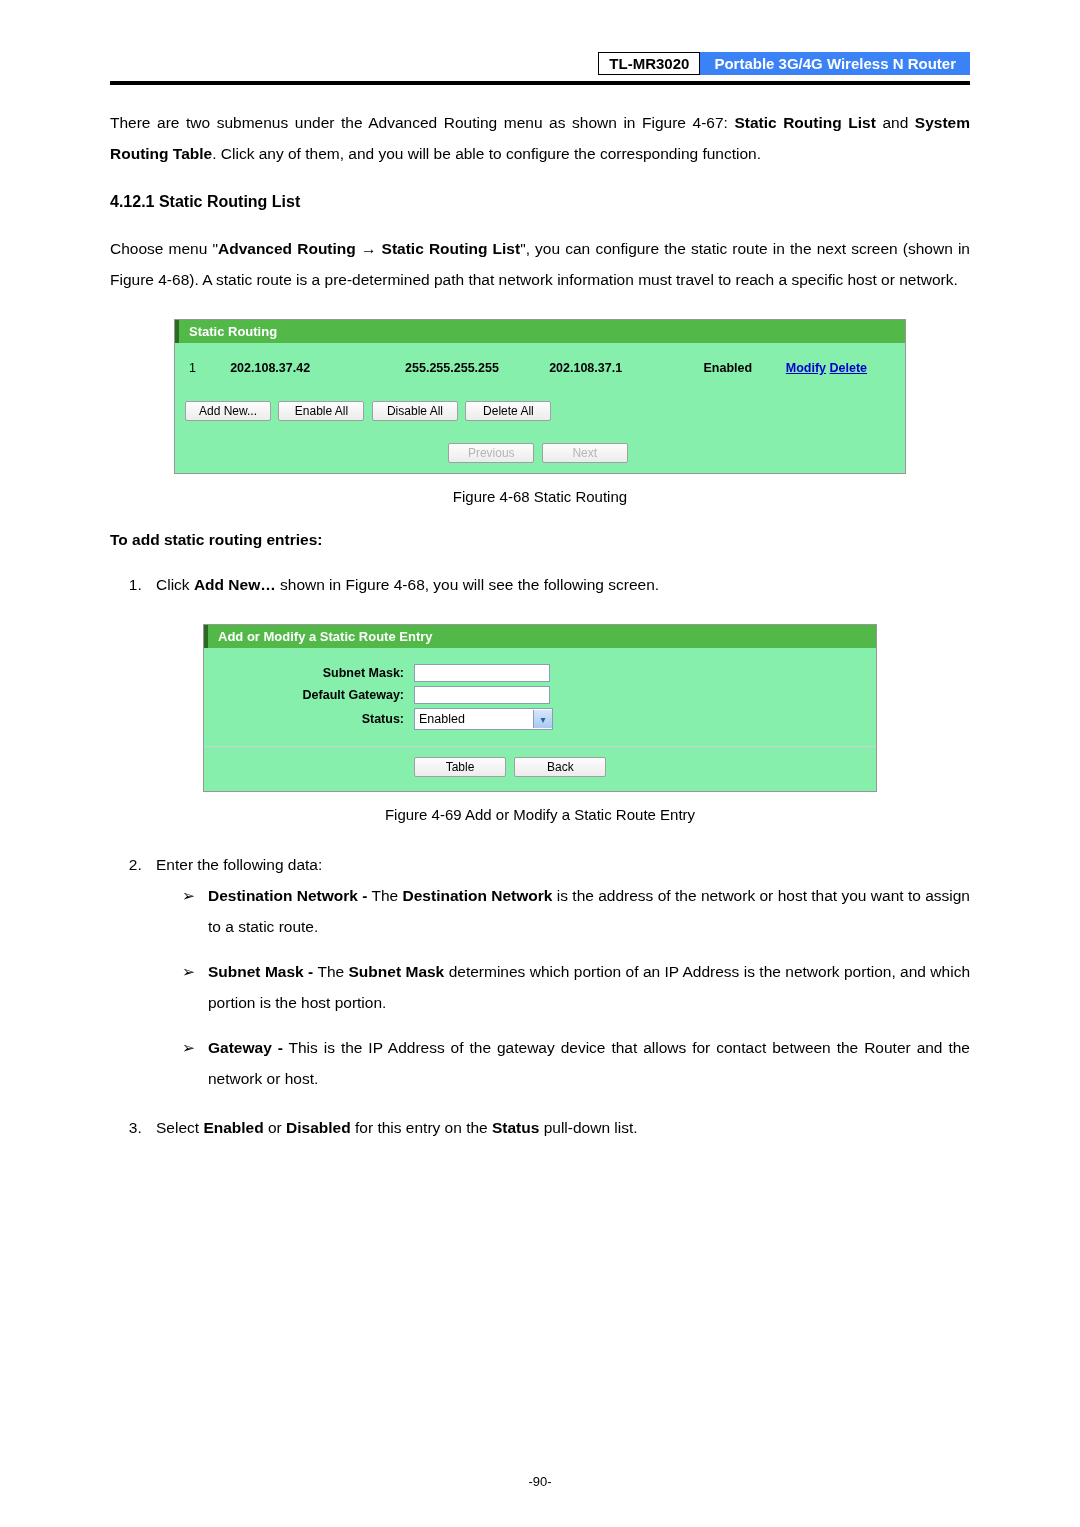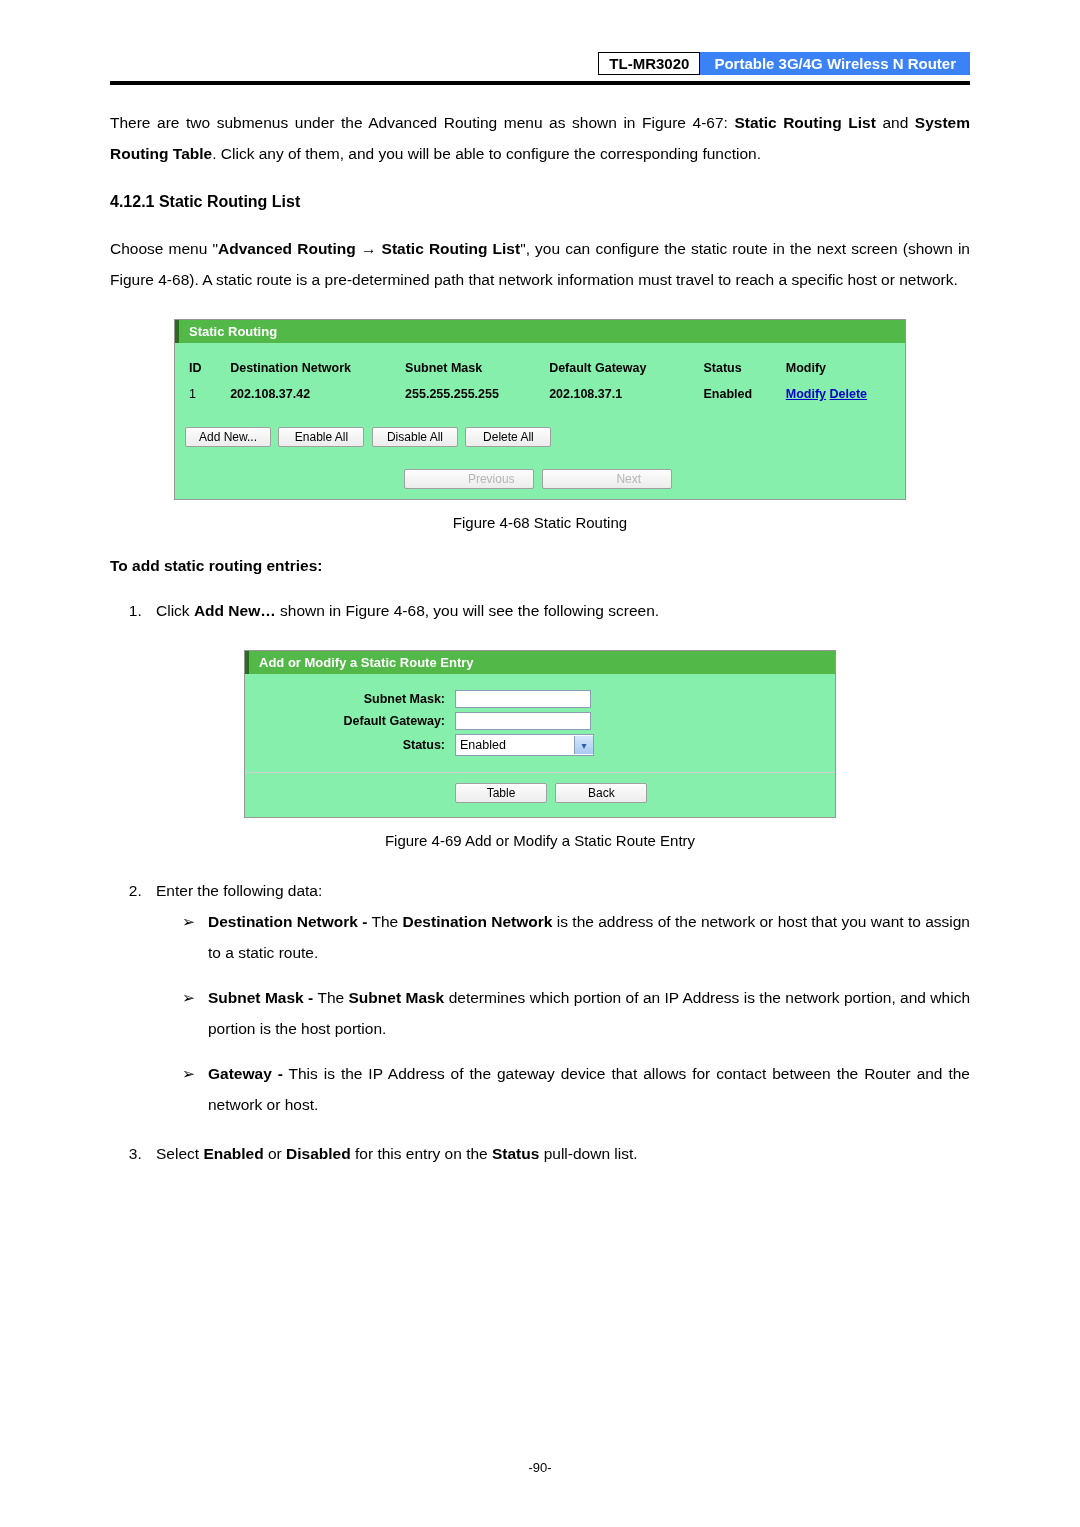--- a/index.html
+++ b/index.html
@@ -87,21 +87,21 @@
     margin-bottom: 14px;
   }
   ul.bullets > li::before {
     content: "➢";
     position: absolute;
     left: 0;
     top: 0;
   }
   .pageno {
     position: absolute;
-    bottom: 52px;
+    bottom: 38px;
     width: 860px;
     text-align: center;
     font-size: 13px;
   }
   
   .panel {
     border: 1px solid #969696;
     background: #86efac;
     margin: 0 auto;
     box-sizing: border-box;
@@ -152,25 +152,24 @@
     border-radius: 2px;
     padding: 2px 0;
     min-width: 84px;
     text-align: center;
     margin-right: 4px;
     box-shadow: inset 0 1px 0 #fff;
   }
   .winbtn.disabled {
     color: #b5b5b5;
     box-shadow: none;
-    padding-left: 44px;
   }
   .center { text-align: center; }
   
-  .panel2 { width: 592px; }
+  .panel2 { width: 674px; }
   .formrow {
     display: flex;
     align-items: center;
     padding: 2px 0;
     font-size: 12.5px;
   }
   .formrow .lbl {
     width: 200px;
     text-align: right;
     font-weight: bold;
@@ -237,28 +236,20 @@
       <table class="tbl">
         <colgroup>
           <col class="col-id">
             <col class="col-dn">
             <col class="col-sm">
             <col class="col-gw">
             <col class="col-st">
             <col class="col-md">
         </colgroup>
         <tbody>
-            <tr>
-          <th>ID</th>
-          <th>Destination Network</th>
-          <th>Subnet Mask</th>
-          <th>Default Gateway</th>
-          <th>Status</th>
-          <th>Modify</th>
-        </tr>
         <tr>
           <td>1</td>
           <td class="bold12">202.108.37.42</td>
           <td class="bold12">255.255.255.255</td>
           <td class="bold12">202.108.37.1</td>
           <td class="bold12">Enabled</td>
           <td>
             <a href="#">Modify</a> <a href="#">Delete</a>
           </td>
         </tr>

